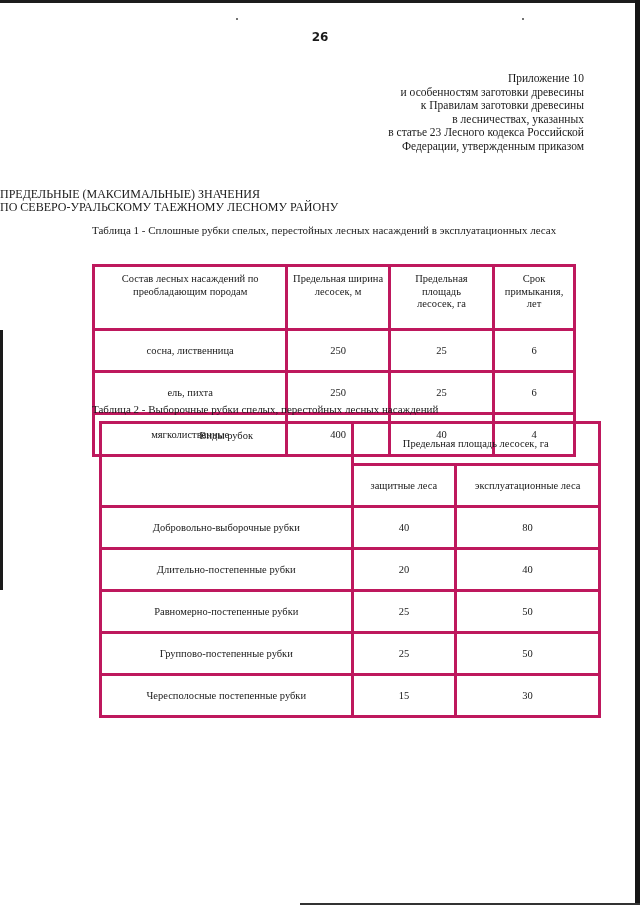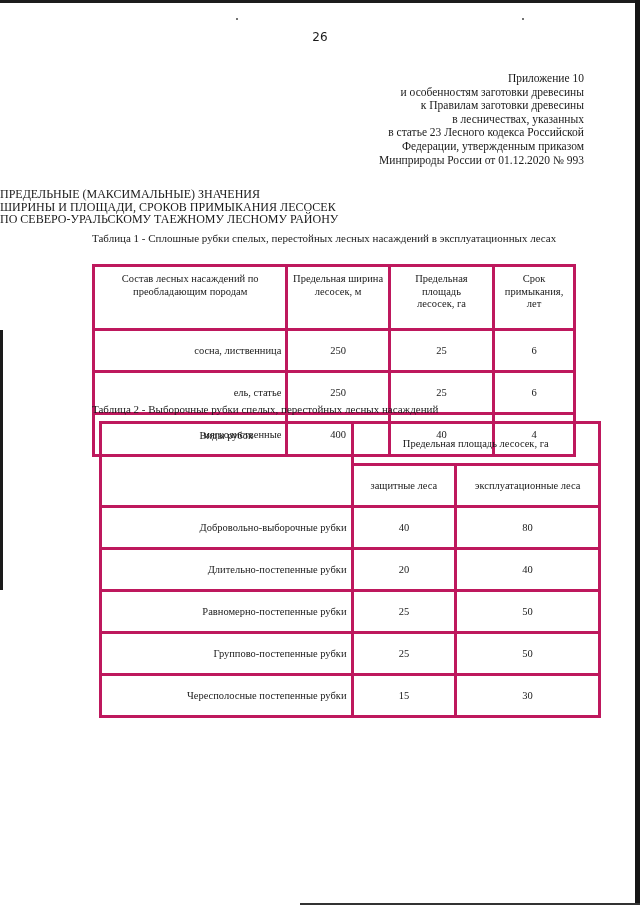--- a/index.html
+++ b/index.html
@@ -10,42 +10,42 @@
     color: #1a1a1a;
   }
   .scan-top { position: absolute; left: 0; top: 0; width: 640px; height: 3px; background: #1c1c1c; }
   .scan-right { position: absolute; right: 0; top: 0; width: 5px; height: 905px; background: #151515; }
   .scan-left { position: absolute; left: 0; top: 330px; width: 3px; height: 260px; background: #1a1a1a; }
   .scan-bottom { position: absolute; left: 300px; bottom: 0; width: 340px; height: 2px; background: #333; }
   .speck { position: absolute; width: 2px; height: 2px; background: #444; border-radius: 1px; }
 
   .page-number {
     position: absolute; left: 0; width: 640px; top: 30px; text-align: center;
-    font-family: "DejaVu Sans", "Liberation Sans", sans-serif; font-size: 12px;
+    font-family: "DejaVu Sans", "Liberation Sans", sans-serif; font-size: 12px; font-weight: bold;
   }
   .appendix {
     position: absolute; right: 56px; top: 72px; text-align: right;
     font-size: 11.5px; line-height: 13.6px;
   }
   .appendix div { white-space: nowrap; margin-left: 32px; }
   .title {
     position: absolute; left: 0; width: 640px; top: 188px; 
     font-size: 12px; line-height: 12.5px;
   }
   .caption {
     position: absolute; left: 92px; font-size: 11px; white-space: nowrap;
   }
   table {
     position: absolute; border-collapse: collapse; font-size: 10.5px;
   }
   td {
     border: 3px solid #be185d; padding: 8px 4px; vertical-align: middle;
   }
   .c { text-align: center; }
-  .l { text-align: right; font-family: Liberation Serif, serif; }
+  .l { text-align: center; font-family: Liberation Serif, serif; }
   #t1 { left: 92px; top: 264px; width: 484px; }
   #t1 td.h { height: 47px; vertical-align: top; padding-top: 6px; line-height: 12.5px; }
   #t1 td.r { height: 23px; }
   #t2 { left: 99px; top: 421px; width: 502px; }
   #t2 td.hh { height: 23px; }
   #t2 td.r { height: 23px; }
   #t2 td.vh { vertical-align: top; padding-top: 6px; }
 </style>
 </head>
 <body>
@@ -59,30 +59,28 @@
 
 <div class="page-number">26</div>
 
 <div class="appendix">
   <div>Приложение 10</div>
   <div>и особенностям заготовки древесины</div>
   <div>к Правилам заготовки древесины</div>
   <div>в лесничествах,  указанных</div>
   <div>в статье 23 Лесного кодекса Российской</div>
   <div>Федерации, утвержденным приказом</div>
-  <div>Минприроды России от 01.12.2020 № 993</div>
 </div>
 
 <div class="title">
   <div>ПРЕДЕЛЬНЫЕ (МАКСИМАЛЬНЫЕ) ЗНАЧЕНИЯ</div>
-  <div>ШИРИНЫ И ПЛОЩАДИ, СРОКОВ ПРИМЫКАНИЯ ЛЕСОСЕК</div>
   <div>ПО СЕВЕРО-УРАЛЬСКОМУ ТАЕЖНОМУ ЛЕСНОМУ РАЙОНУ</div>
 </div>
 
-<div class="caption" style="top:232px;">Таблица 1 - Сплошные рубки спелых, перестойных лесных насаждений в эксплуатационных лесах</div>
+<div class="caption" style="top:224px;">Таблица 1 - Сплошные рубки спелых, перестойных лесных насаждений в эксплуатационных лесах</div>
 
 <table id="t1">
   <colgroup>
     <col style="width:195px">
       <col style="width:103px">
       <col style="width:105px">
       <col style="width:81px">
   </colgroup>
   <tbody>
       <tr>
@@ -104,21 +102,21 @@
       <div>лет</div>
     </td>
   </tr>
   <tr>
     <td class="r l">сосна, лиственница</td>
     <td class="r c">250</td>
     <td class="r c">25</td>
     <td class="r c">6</td>
   </tr>
   <tr>
-    <td class="r l">ель, статье</td>
+    <td class="r l">ель, пихта</td>
     <td class="r c">250</td>
     <td class="r c">25</td>
     <td class="r c">6</td>
   </tr>
   <tr>
     <td class="r l">мягколиственные</td>
     <td class="r c">400</td>
     <td class="r c">40</td>
     <td class="r c">4</td>
   </tr>

